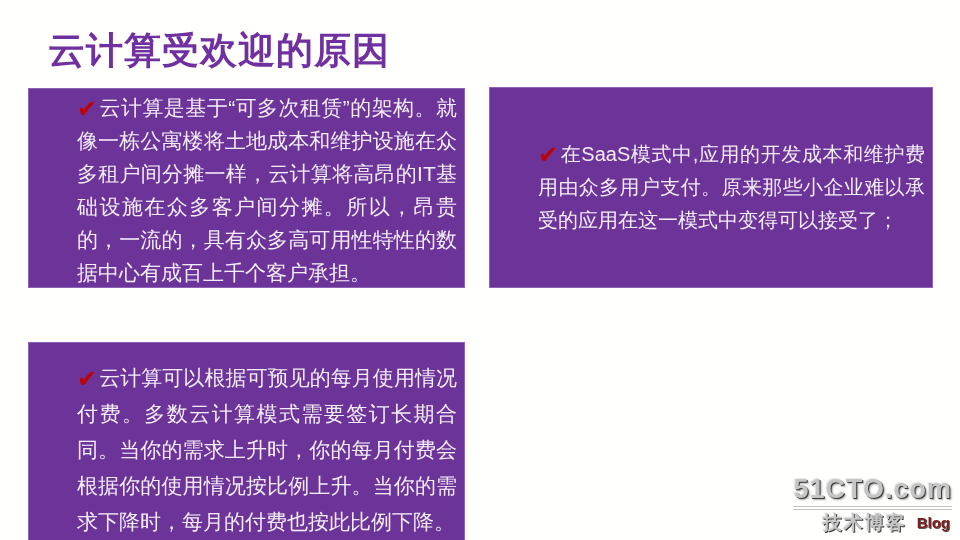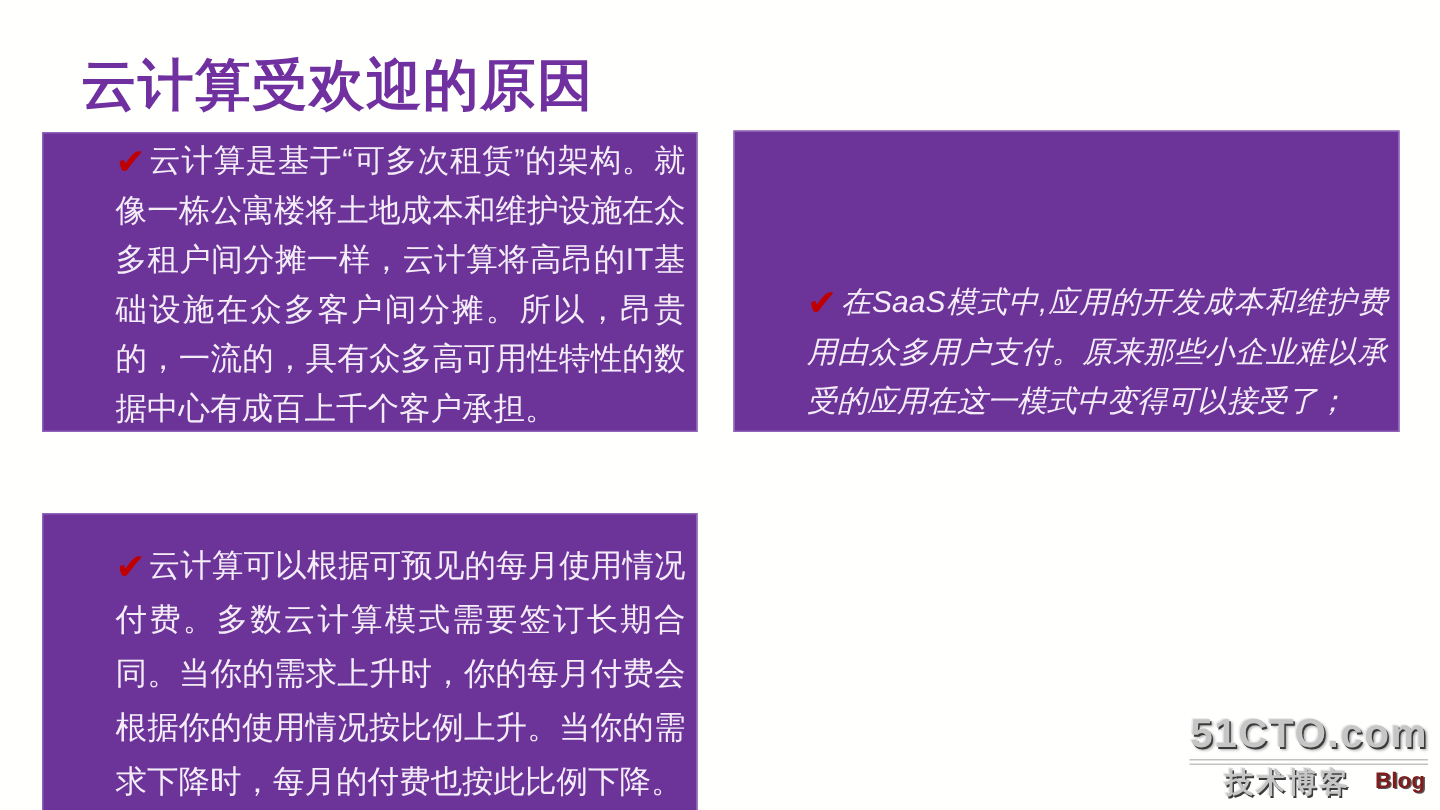--- a/index.html
+++ b/index.html
@@ -8,21 +8,21 @@
     width: 960px;
     height: 540px;
     background: #fffffe;
     overflow: hidden;
     font-family: "Liberation Sans", "DejaVu Sans", sans-serif;
   }
   .title {
     position: absolute;
     left: 44px;
     top: 22px;
-    margin: 10px;
+    margin: 4px;
     font-size: 37px;
     font-weight: bold;
     letter-spacing: 1px;
     color: #7030A0;
     white-space: nowrap;
   }
   .box {
     position: absolute;
     background: #6C3399;
     border: 1px solid #8f63b8;
@@ -41,21 +41,21 @@
   .check {
     color: #C00000;
     font-size: 24px;
     line-height: 0;
     vertical-align: -2px;
     padding-right: 2px;
     font-weight: bold;
   }
   .box1 { left: 28px;  top: 88px;  width: 437px; height: 200px; justify-content: flex-start; }
   .box1 .box-text { font-size: 21px; line-height: 33px; }
-  .box2 { left: 489px; top: 87px;  width: 444px; height: 201px; justify-content: flex-end; font-style: italic; }
+  .box2 { left: 489px; top: 87px;  width: 444px; height: 201px; justify-content: center; }
   .box2 .box-text { font-size: 20px; line-height: 33px; }
   .box3 { left: 28px;  top: 298px; width: 437px; height: 216px; justify-content: center; margin-top: 44px; }
   .box3 .box-text { font-size: 21px; line-height: 36px; }
   .box4 { left: 489px; top: 298px; width: 444px; height: 217px; justify-content: flex-start; }
   .box4 .box-text { font-size: 20px; line-height: 30px; }
 
   .watermark {
     position: absolute;
     right: 8px;
     bottom: 8px;
@@ -69,23 +69,23 @@
     font-size: 27px;
     font-weight: bold;
     color: #c6c6c6;
     text-shadow: 1px 1px 0 #3a3a3a, -1px -1px 0 #e9e9e9, 2px 2px 2px rgba(0,0,0,0.35);
     border-bottom: 4px double #c2c2c2;
     padding-bottom: 3px;
     letter-spacing: 1px;
   }
   .wm-row {
     display: flex;
-    align-items: center;
+    align-items: flex-end;
     justify-content: flex-end;
-    gap: 16px;
+    gap: 10px;
     margin-top: 3px;
     padding-right: 2px;
   }
   .wm-tagline {
     font-size: 19px;
     font-weight: bold;
     letter-spacing: 2px;
     color: #c6c6c6;
     text-shadow: 1px 1px 0 #3a3a3a, -1px -1px 0 #e9e9e9;
   }

